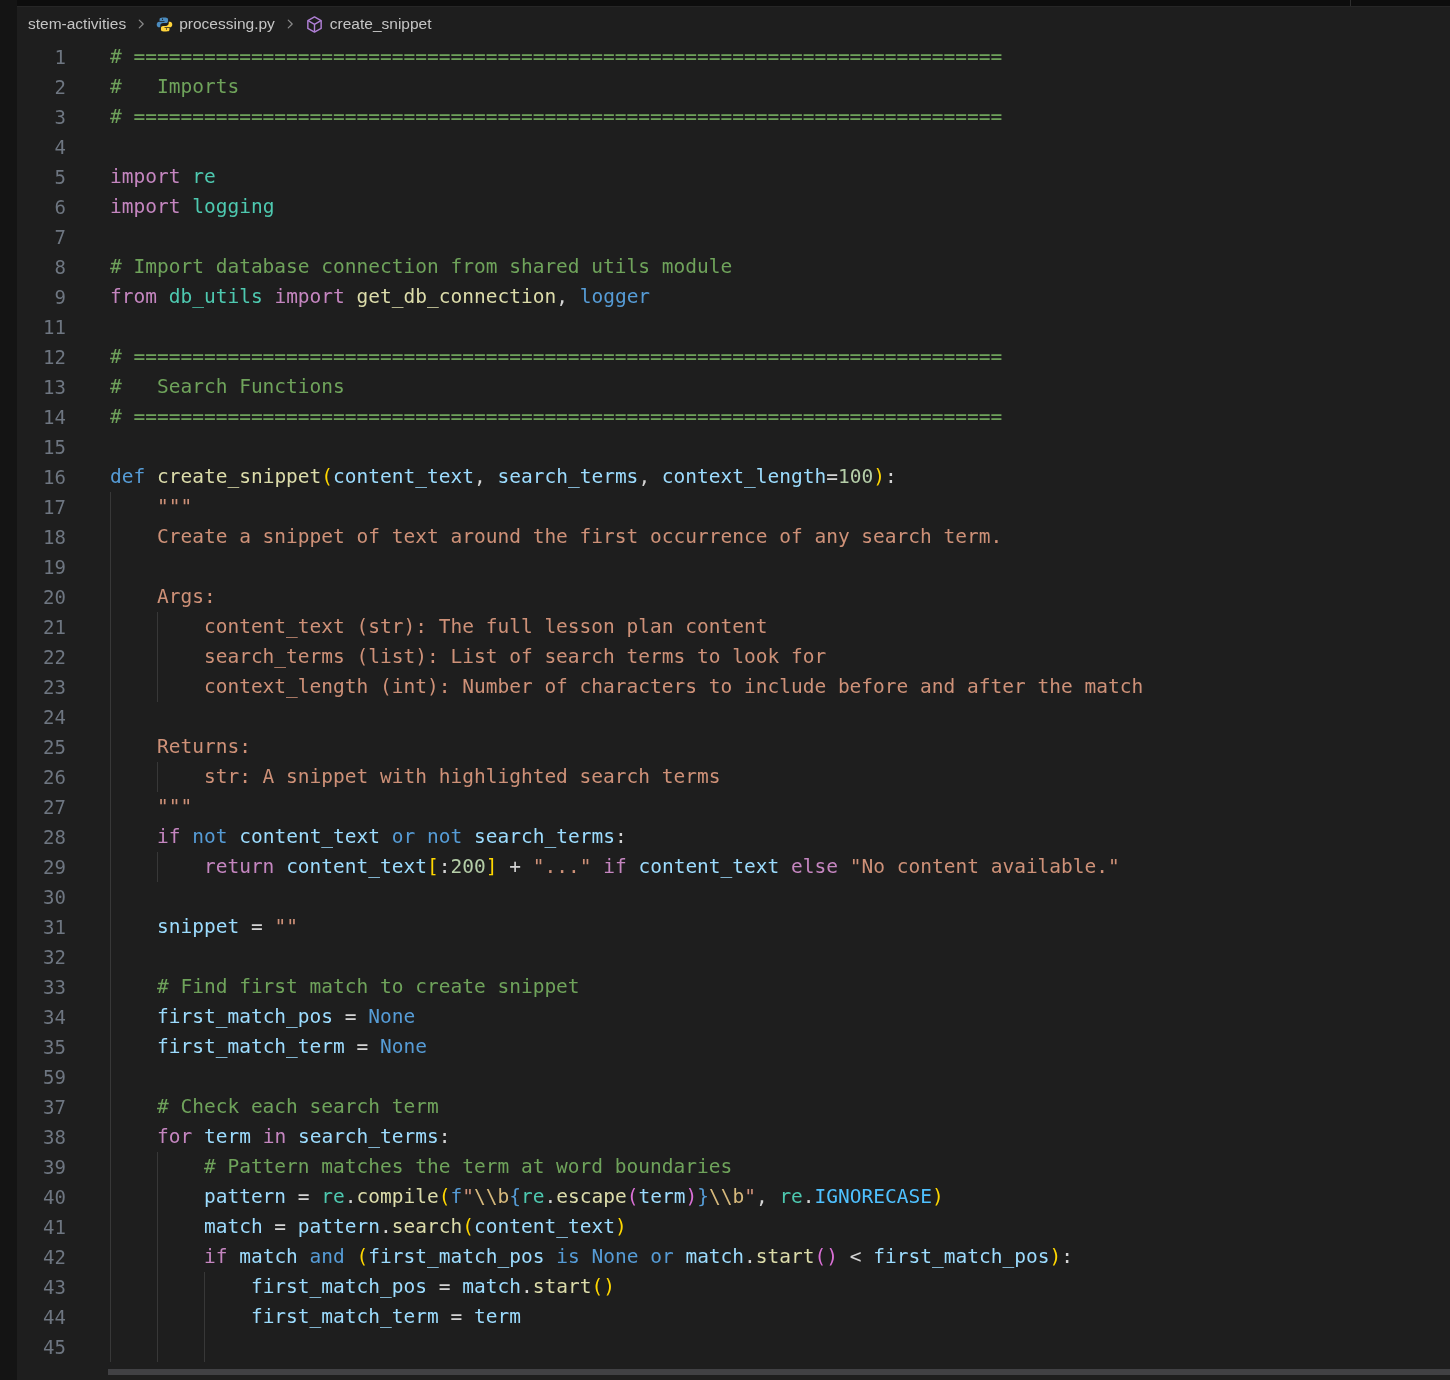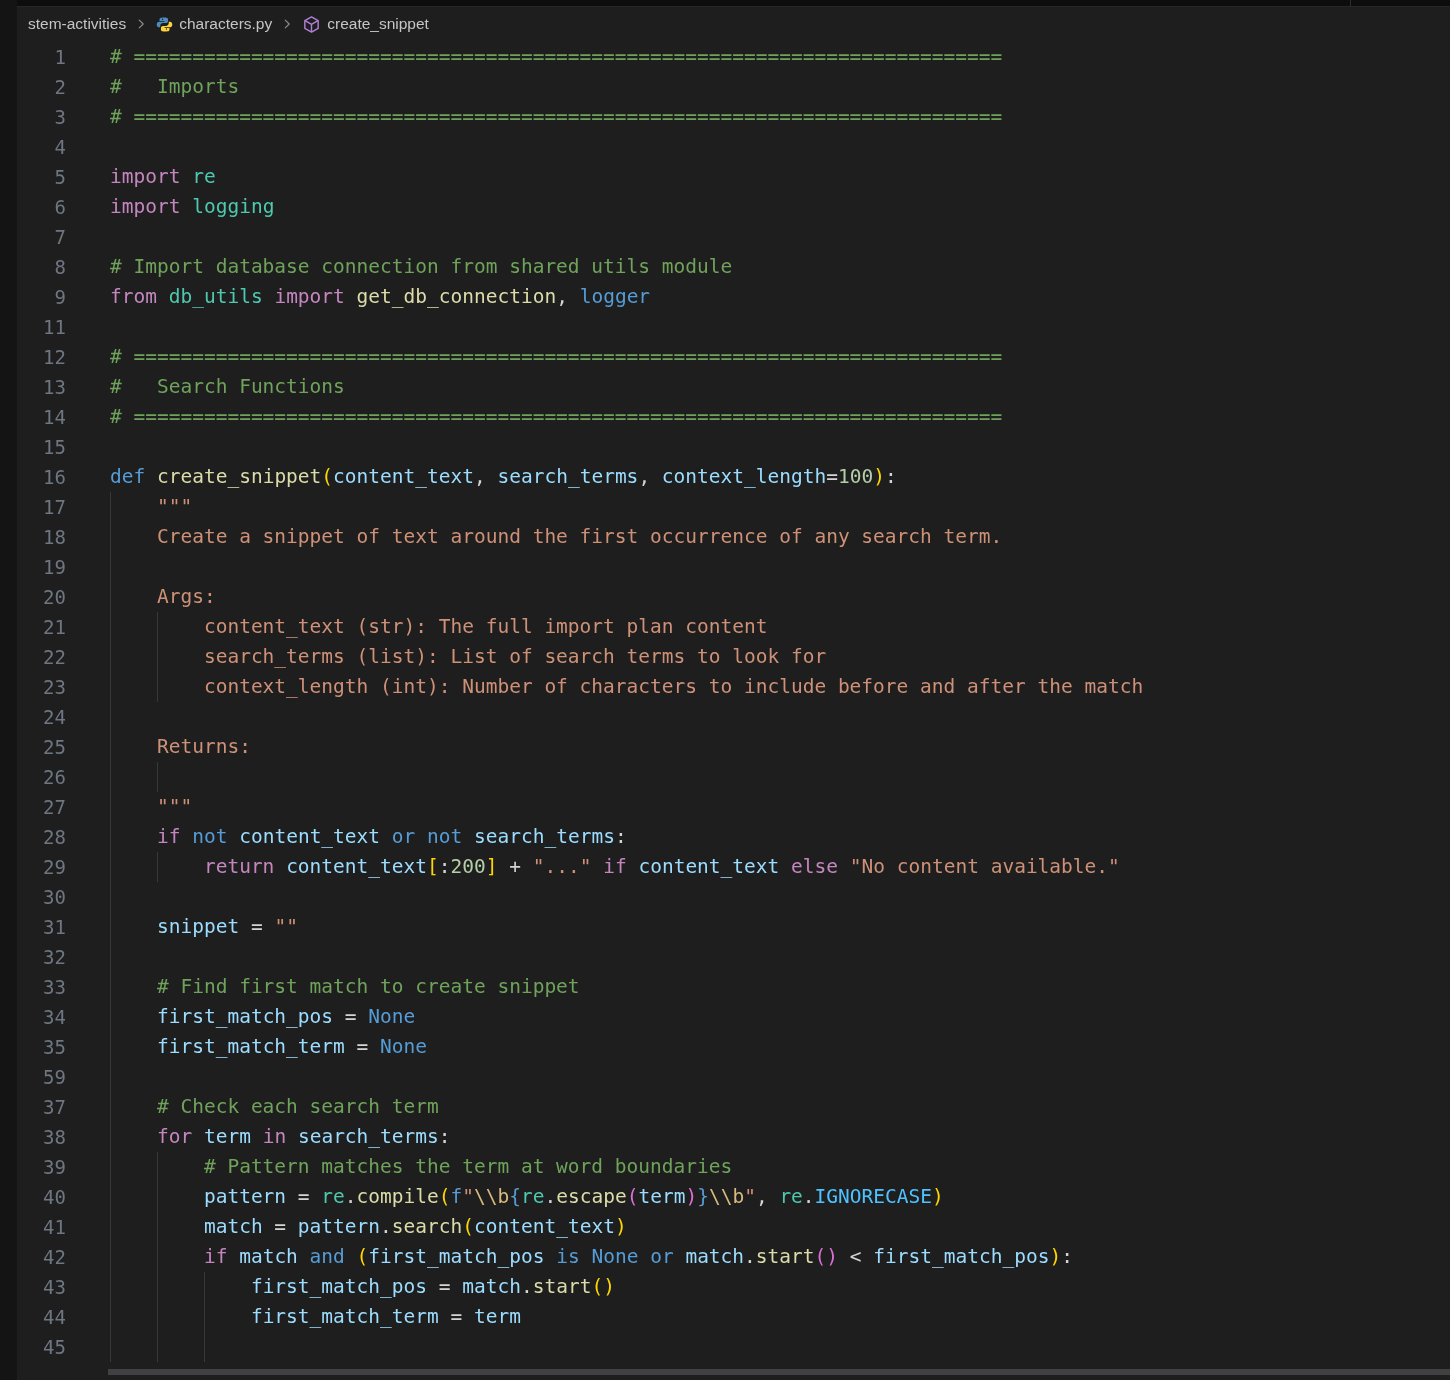--- a/index.html
+++ b/index.html
@@ -43,21 +43,21 @@
         <path d="M6 3.5l4.5 4.5L6 12.5" stroke="#8a8a8a" stroke-width="1.4" fill="none" stroke-linecap="round" stroke-linejoin="round"></path>
       </svg>
   </span>
   <span class="crumb">
     <span>
       <svg width="17" height="17" viewBox="0 0 24 24">
         <path fill="#4B8BBE" d="M11.9 2c-1.6 0-3.1.14-4.4.38C5.6 2.72 5 3.4 5 4.66V7h7v1H4.3C2.5 8 1 9.6 1 12c0 2.5 1.4 4 3.3 4H6v-2.3C6 11.6 7.8 10 10 10h4c1.8 0 3-1.2 3-3V4.7c0-1.2-.9-2.1-2.3-2.4C13.7 2.1 12.8 2 11.9 2zM9.2 3.7c.5 0 .9.43.9.95 0 .52-.4.95-.9.95s-.9-.43-.9-.95c0-.52.4-.95.9-.95z"></path>
         <path fill="#FFD43B" d="M18 8v2.3c0 2.1-1.8 3.7-4 3.7h-4c-1.8 0-3 1.2-3 3v2.3c0 1.2.9 2.1 2.3 2.4 1 .2 1.9.3 2.8.3 1.6 0 3.1-.14 4.4-.38 1.9-.34 2.5-1.02 2.5-2.28V17h-7v-1h7.7c1.8 0 3.3-1.6 3.3-4 0-2.5-1.4-4-3.3-4H18zm-3.2 9.4c.5 0 .9.43.9.95 0 .52-.4.95-.9.95s-.9-.43-.9-.95c0-.52.4-.95.9-.95z"></path>
       </svg>
     </span>
-    <span>characters.py</span>
+    <span>processing.py</span>
   </span>
   <span class="sep">
     <svg width="14" height="14" viewBox="0 0 16 16">
         <path d="M6 3.5l4.5 4.5L6 12.5" stroke="#8a8a8a" stroke-width="1.4" fill="none" stroke-linecap="round" stroke-linejoin="round"></path>
       </svg>
   </span>
   <span class="crumb">
     <span>
       <svg width="19" height="19" viewBox="0 0 16 16" fill="none">
         <path d="M8 1.6l5.6 3.1v6.6L8 14.4l-5.6-3.1V4.7L8 1.6z" stroke="#B180D7" stroke-width="1.2" stroke-linejoin="round"></path>
@@ -81,26 +81,26 @@
     <div class="line"><span class="num">11</span><span class="code"></span></div>
     <div class="line"><span class="num">12</span><span class="code"><span style="color: rgb(111, 163, 91);"># ==========================================================================</span></span></div>
     <div class="line"><span class="num">13</span><span class="code"><span style="color: rgb(111, 163, 91);">#   Search Functions</span></span></div>
     <div class="line"><span class="num">14</span><span class="code"><span style="color: rgb(111, 163, 91);"># ==========================================================================</span></span></div>
     <div class="line"><span class="num">15</span><span class="code"></span></div>
     <div class="line"><span class="num">16</span><span class="code"><span style="color: rgb(86, 156, 214);">def</span><span style="color: rgb(212, 212, 212);"> </span><span style="color: rgb(220, 220, 170);">create_snippet</span><span style="color: rgb(255, 215, 0);">(</span><span style="color: rgb(156, 220, 254);">content_text</span><span style="color: rgb(212, 212, 212);">, </span><span style="color: rgb(156, 220, 254);">search_terms</span><span style="color: rgb(212, 212, 212);">, </span><span style="color: rgb(156, 220, 254);">context_length</span><span style="color: rgb(212, 212, 212);">=</span><span style="color: rgb(181, 206, 168);">100</span><span style="color: rgb(255, 215, 0);">)</span><span style="color: rgb(212, 212, 212);">:</span></span></div>
     <div class="line"><span class="num">17</span><span class="guide" style="left: calc(0ch + 110px);"></span><span class="code"><span style="color: rgb(212, 212, 212);">    </span><span style="color: rgb(206, 145, 120);">"""</span></span></div>
     <div class="line"><span class="num">18</span><span class="guide" style="left: calc(0ch + 110px);"></span><span class="code"><span style="color: rgb(206, 145, 120);">    Create a snippet of text around the first occurrence of any search term.</span></span></div>
     <div class="line"><span class="num">19</span><span class="guide" style="left: calc(0ch + 110px);"></span><span class="code"></span></div>
     <div class="line"><span class="num">20</span><span class="guide" style="left: calc(0ch + 110px);"></span><span class="code"><span style="color: rgb(206, 145, 120);">    Args:</span></span></div>
-    <div class="line"><span class="num">21</span><span class="guide" style="left: calc(0ch + 110px);"></span><span class="guide" style="left: calc(4ch + 110px);"></span><span class="code"><span style="color: rgb(206, 145, 120);">        content_text (str): The full import plan content</span></span></div>
+    <div class="line"><span class="num">21</span><span class="guide" style="left: calc(0ch + 110px);"></span><span class="guide" style="left: calc(4ch + 110px);"></span><span class="code"><span style="color: rgb(206, 145, 120);">        content_text (str): The full lesson plan content</span></span></div>
     <div class="line"><span class="num">22</span><span class="guide" style="left: calc(0ch + 110px);"></span><span class="guide" style="left: calc(4ch + 110px);"></span><span class="code"><span style="color: rgb(206, 145, 120);">        search_terms (list): List of search terms to look for</span></span></div>
     <div class="line"><span class="num">23</span><span class="guide" style="left: calc(0ch + 110px);"></span><span class="guide" style="left: calc(4ch + 110px);"></span><span class="code"><span style="color: rgb(206, 145, 120);">        context_length (int): Number of characters to include before and after the match</span></span></div>
     <div class="line"><span class="num">24</span><span class="guide" style="left: calc(0ch + 110px);"></span><span class="code"></span></div>
     <div class="line"><span class="num">25</span><span class="guide" style="left: calc(0ch + 110px);"></span><span class="code"><span style="color: rgb(206, 145, 120);">    Returns:</span></span></div>
-    <div class="line"><span class="num">26</span><span class="guide" style="left: calc(0ch + 110px);"></span><span class="guide" style="left: calc(4ch + 110px);"></span></div>
+    <div class="line"><span class="num">26</span><span class="guide" style="left: calc(0ch + 110px);"></span><span class="guide" style="left: calc(4ch + 110px);"></span><span class="code"><span style="color: rgb(206, 145, 120);">        str: A snippet with highlighted search terms</span></span></div>
     <div class="line"><span class="num">27</span><span class="guide" style="left: calc(0ch + 110px);"></span><span class="code"><span style="color: rgb(206, 145, 120);">    """</span></span></div>
     <div class="line"><span class="num">28</span><span class="guide" style="left: calc(0ch + 110px);"></span><span class="code"><span style="color: rgb(212, 212, 212);">    </span><span style="color: rgb(197, 134, 192);">if</span><span style="color: rgb(212, 212, 212);"> </span><span style="color: rgb(86, 156, 214);">not</span><span style="color: rgb(212, 212, 212);"> </span><span style="color: rgb(156, 220, 254);">content_text</span><span style="color: rgb(212, 212, 212);"> </span><span style="color: rgb(86, 156, 214);">or</span><span style="color: rgb(212, 212, 212);"> </span><span style="color: rgb(86, 156, 214);">not</span><span style="color: rgb(212, 212, 212);"> </span><span style="color: rgb(156, 220, 254);">search_terms</span><span style="color: rgb(212, 212, 212);">:</span></span></div>
     <div class="line"><span class="num">29</span><span class="guide" style="left: calc(0ch + 110px);"></span><span class="guide" style="left: calc(4ch + 110px);"></span><span class="code"><span style="color: rgb(212, 212, 212);">        </span><span style="color: rgb(197, 134, 192);">return</span><span style="color: rgb(212, 212, 212);"> </span><span style="color: rgb(156, 220, 254);">content_text</span><span style="color: rgb(255, 215, 0);">[</span><span style="color: rgb(212, 212, 212);">:</span><span style="color: rgb(181, 206, 168);">200</span><span style="color: rgb(255, 215, 0);">]</span><span style="color: rgb(212, 212, 212);"> + </span><span style="color: rgb(206, 145, 120);">"..."</span><span style="color: rgb(212, 212, 212);"> </span><span style="color: rgb(197, 134, 192);">if</span><span style="color: rgb(212, 212, 212);"> </span><span style="color: rgb(156, 220, 254);">content_text</span><span style="color: rgb(212, 212, 212);"> </span><span style="color: rgb(197, 134, 192);">else</span><span style="color: rgb(212, 212, 212);"> </span><span style="color: rgb(206, 145, 120);">"No content available."</span></span></div>
     <div class="line"><span class="num">30</span><span class="guide" style="left: calc(0ch + 110px);"></span><span class="code"></span></div>
     <div class="line"><span class="num">31</span><span class="guide" style="left: calc(0ch + 110px);"></span><span class="code"><span style="color: rgb(212, 212, 212);">    </span><span style="color: rgb(156, 220, 254);">snippet</span><span style="color: rgb(212, 212, 212);"> = </span><span style="color: rgb(206, 145, 120);">""</span></span></div>
     <div class="line"><span class="num">32</span><span class="guide" style="left: calc(0ch + 110px);"></span><span class="code"></span></div>
     <div class="line"><span class="num">33</span><span class="guide" style="left: calc(0ch + 110px);"></span><span class="code"><span style="color: rgb(111, 163, 91);">    # Find first match to create snippet</span></span></div>
     <div class="line"><span class="num">34</span><span class="guide" style="left: calc(0ch + 110px);"></span><span class="code"><span style="color: rgb(212, 212, 212);">    </span><span style="color: rgb(156, 220, 254);">first_match_pos</span><span style="color: rgb(212, 212, 212);"> = </span><span style="color: rgb(86, 156, 214);">None</span></span></div>
     <div class="line"><span class="num">35</span><span class="guide" style="left: calc(0ch + 110px);"></span><span class="code"><span style="color: rgb(212, 212, 212);">    </span><span style="color: rgb(156, 220, 254);">first_match_term</span><span style="color: rgb(212, 212, 212);"> = </span><span style="color: rgb(86, 156, 214);">None</span></span></div>
     <div class="line"><span class="num">59</span><span class="guide" style="left: calc(0ch + 110px);"></span><span class="code"></span></div>

